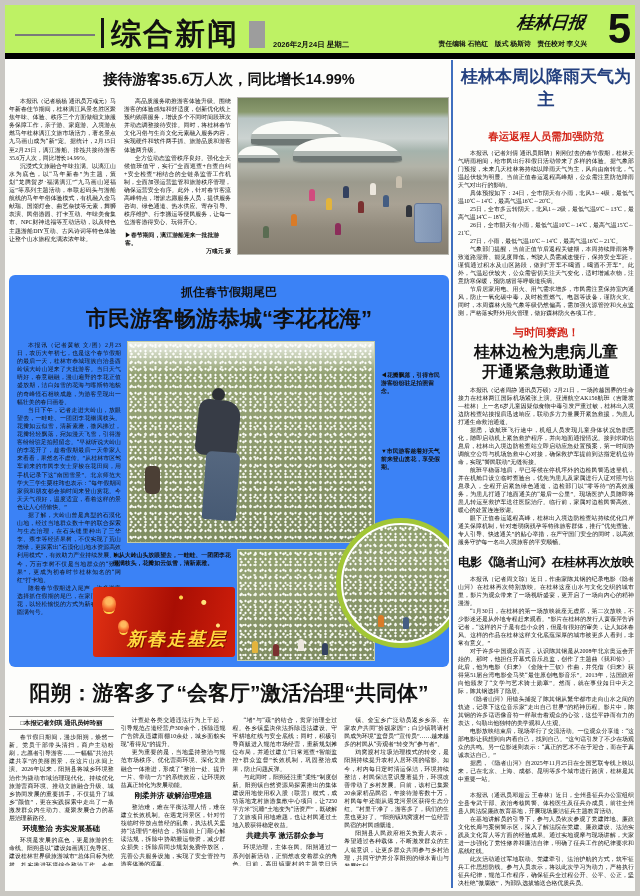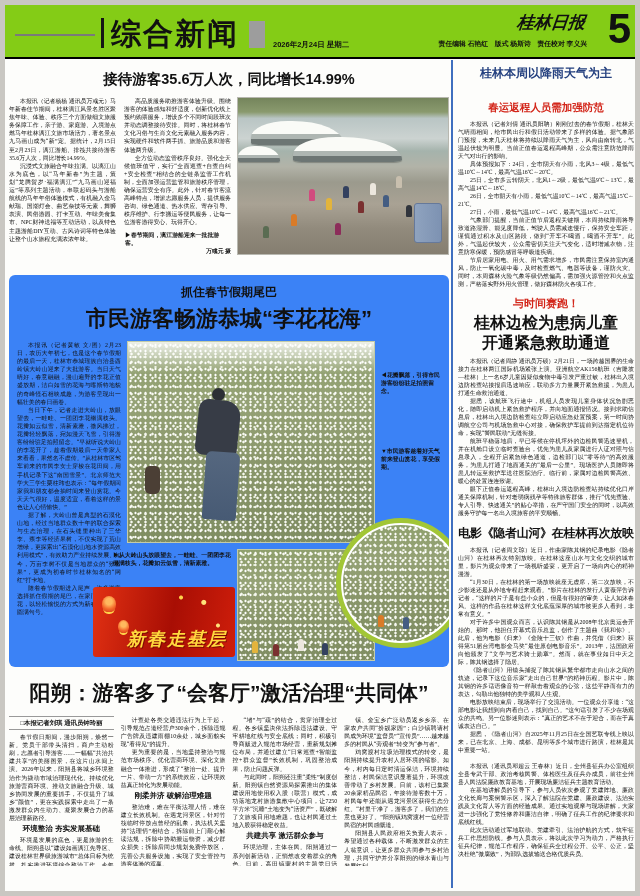--- a/index.html
+++ b/index.html
@@ -1,21 +1,21 @@
 <!DOCTYPE html>
 <html><head>
 <meta charset="utf-8">
 <style>
   * { margin:0; padding:0; box-sizing:border-box; }
   html,body { width:640px; height:896px; }
   body { background:#c9c7c2; font-family:"Liberation Serif", serif; color:#111; position:relative; }
   .page { position:absolute; left:5px; top:5px; width:630px; height:886px; background:#fdfdfb; overflow:hidden; }
 
   
-  .hdr { position:absolute; left:0; top:0; width:100%; height:54px; border-bottom:2px solid #000000; background:#84cc16; }
+  .hdr { position:absolute; left:0; top:0; width:100%; height:54px; border-bottom:6px solid #000000; background:#bef264; }
   .hdr-line { position:absolute; left:10px; top:29px; width:80px; height:2px; background:#7a7a7a; }
   .hdr-vbar { position:absolute; left:96px; top:13px; width:3px; height:30px; background:#151515; }
   .hdr-title { position:absolute; left:106px; top:9px; font-size:30px; font-weight:900; letter-spacing:2px; font-family:"Liberation Sans", sans-serif; }
   .hdr-block { position:absolute; left:244px; top:16px; width:16px; height:27px; background:#9d9d9d; }
   .hdr-date { position:absolute; left:268px; top:35px; font-size:7.5px; font-weight:700; font-family:"Liberation Sans", sans-serif; }
   .mast { position:absolute; right:50px; top:6px; font-size:17px; font-weight:900; font-style:italic; transform:skewX(-6deg); font-family:"DejaVu Serif", serif; }
   .pnum { position:absolute; right:4px; top:0px; font-size:42px; line-height:48px; font-weight:900; font-family:"Liberation Sans", sans-serif; }
   .staff { position:absolute; right:48px; top:34px; font-size:6.8px; font-weight:700; font-family:"Liberation Sans", sans-serif; white-space:nowrap; }
 
   
@@ -89,21 +89,21 @@
   .ys-cols { display:flex; gap:7px; margin-top:9px; height:150px; overflow:hidden; }
   .ys-col { flex:1; font-size:5.9px; line-height:8.1px; text-align:justify; }
   .ys-col p { text-indent:11px; }
   .ys-byline { font-weight:700; font-size:6.4px; border-top:1px solid #999; border-bottom:1px solid #999; padding:2px 0; margin-bottom:3px; text-align:center; font-family:"Liberation Sans", sans-serif; }
   .ys-subhead { font-size:7.5px; font-weight:900; text-align:center; margin:3px 0; font-family:"Liberation Sans", sans-serif; }
 
   
   .r-art { margin-bottom:8px; }
   .r-art p { font-size:5.9px; line-height:8px; text-align:justify; text-indent:12px; }
   .r-hl { text-align:center; font-weight:900; font-family:"Liberation Sans", sans-serif; }
-  .weather-hl { font-size:12px; color:#24407f; }
+  .weather-hl { font-size:17px; color:#24407f; }
   .weather-sub { text-align:center; font-size:10.5px; font-weight:700; color:#d3261a; margin:19px 0 5px; font-family:"Liberation Sans", sans-serif; }
   .rescue-kicker { text-align:center; font-size:11px; font-weight:900; color:#d3261a; margin-bottom:2px; font-family:"Liberation Sans", sans-serif; }
   .rescue-hl { font-size:16px; line-height:20px; margin-bottom:4px; }
   .movie-hl { font-size:12px; letter-spacing:-0.3px; margin-bottom:4px; }
   .consc-hl { font-size:12.5px; color:#24407f; margin-bottom:4px; }
 </style>
 </head>
 <body>
 
 <div class="page">

